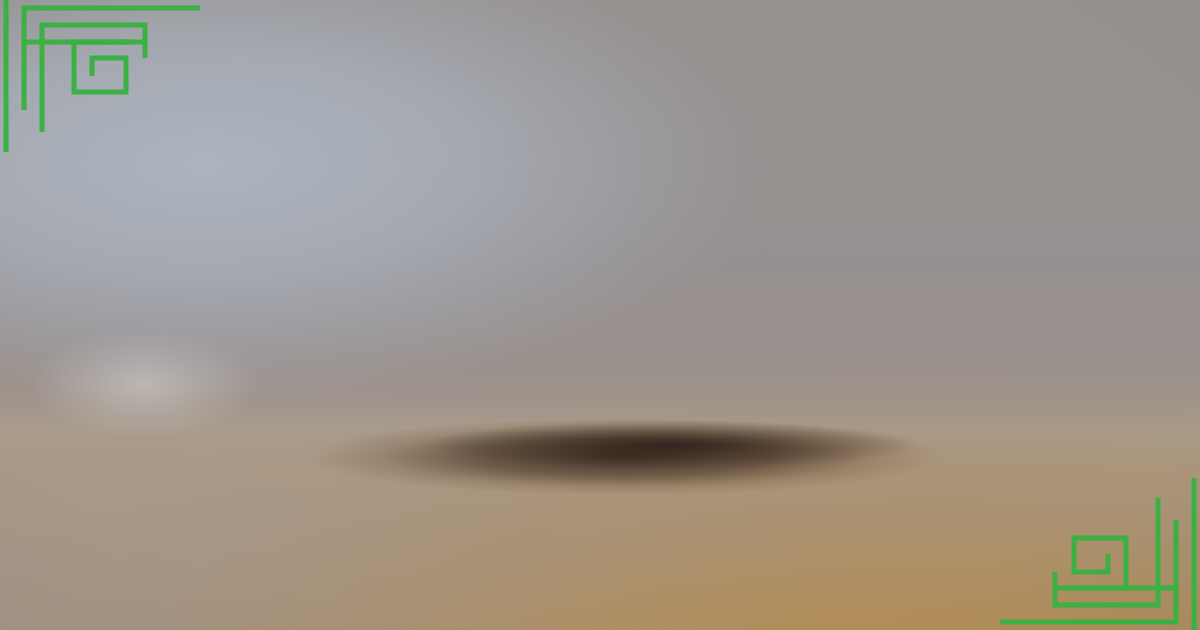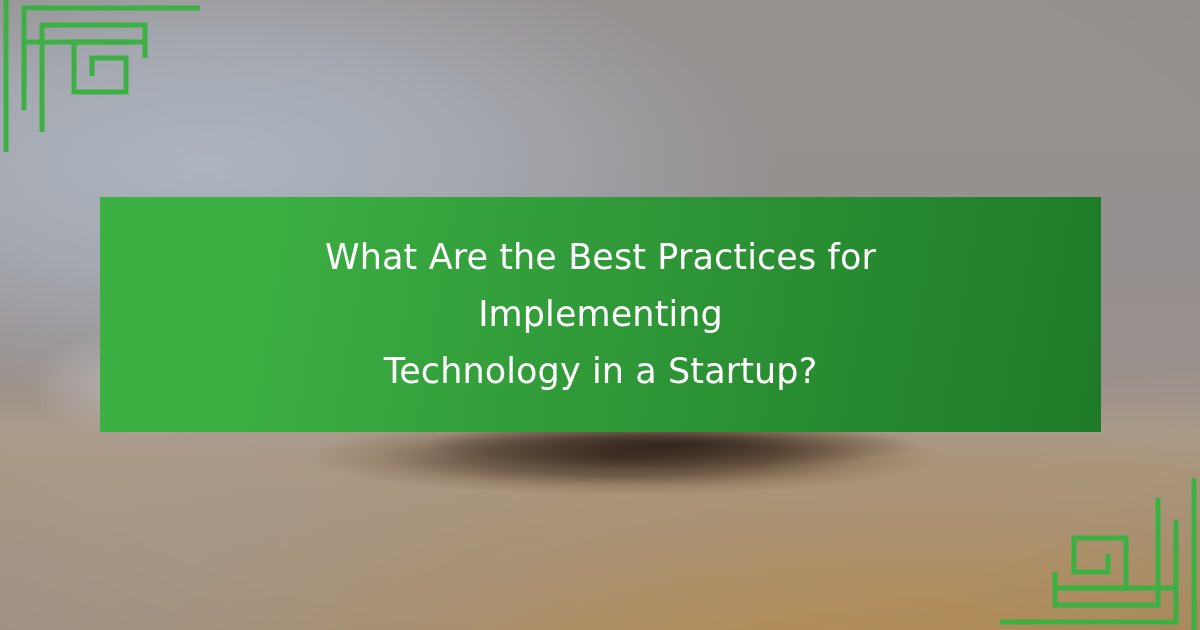--- a/index.html
+++ b/index.html
@@ -169,17 +169,14 @@
       <g fill="none" stroke="#3cb043" stroke-width="5" stroke-linejoin="miter" stroke-linecap="butt">
         <path d="M 6 -10 L 6 152"></path>
         <path d="M 24 110 L 24 8 L 215 8"></path>
         <path d="M 42 132 L 42 25 L 145 25 L 145 58"></path>
         <path d="M 130 42 L 24 42"></path>
         <path d="M 145 42 L 74 42 L 74 92 L 126 92 L 126 58 L 92 58 L 92 76"></path>
       </g>
     </svg>
   </div>
 
-  <div class="banner" id="banner" style="left: 100px; top: 197px; width: 1001px; height: 235px; background: linear-gradient(100deg, rgb(60, 176, 67) 0%, rgb(60, 176, 67) 14%, rgb(30, 122, 40) 100%);">
-    <h1 class="banner-title" id="banner-title" style="color: rgb(255, 255, 255);">What Are the Best Practices for Implementing<br>Technology in a Startup?</h1>
-  </div>
 
 </div>
 
 </body></html>

